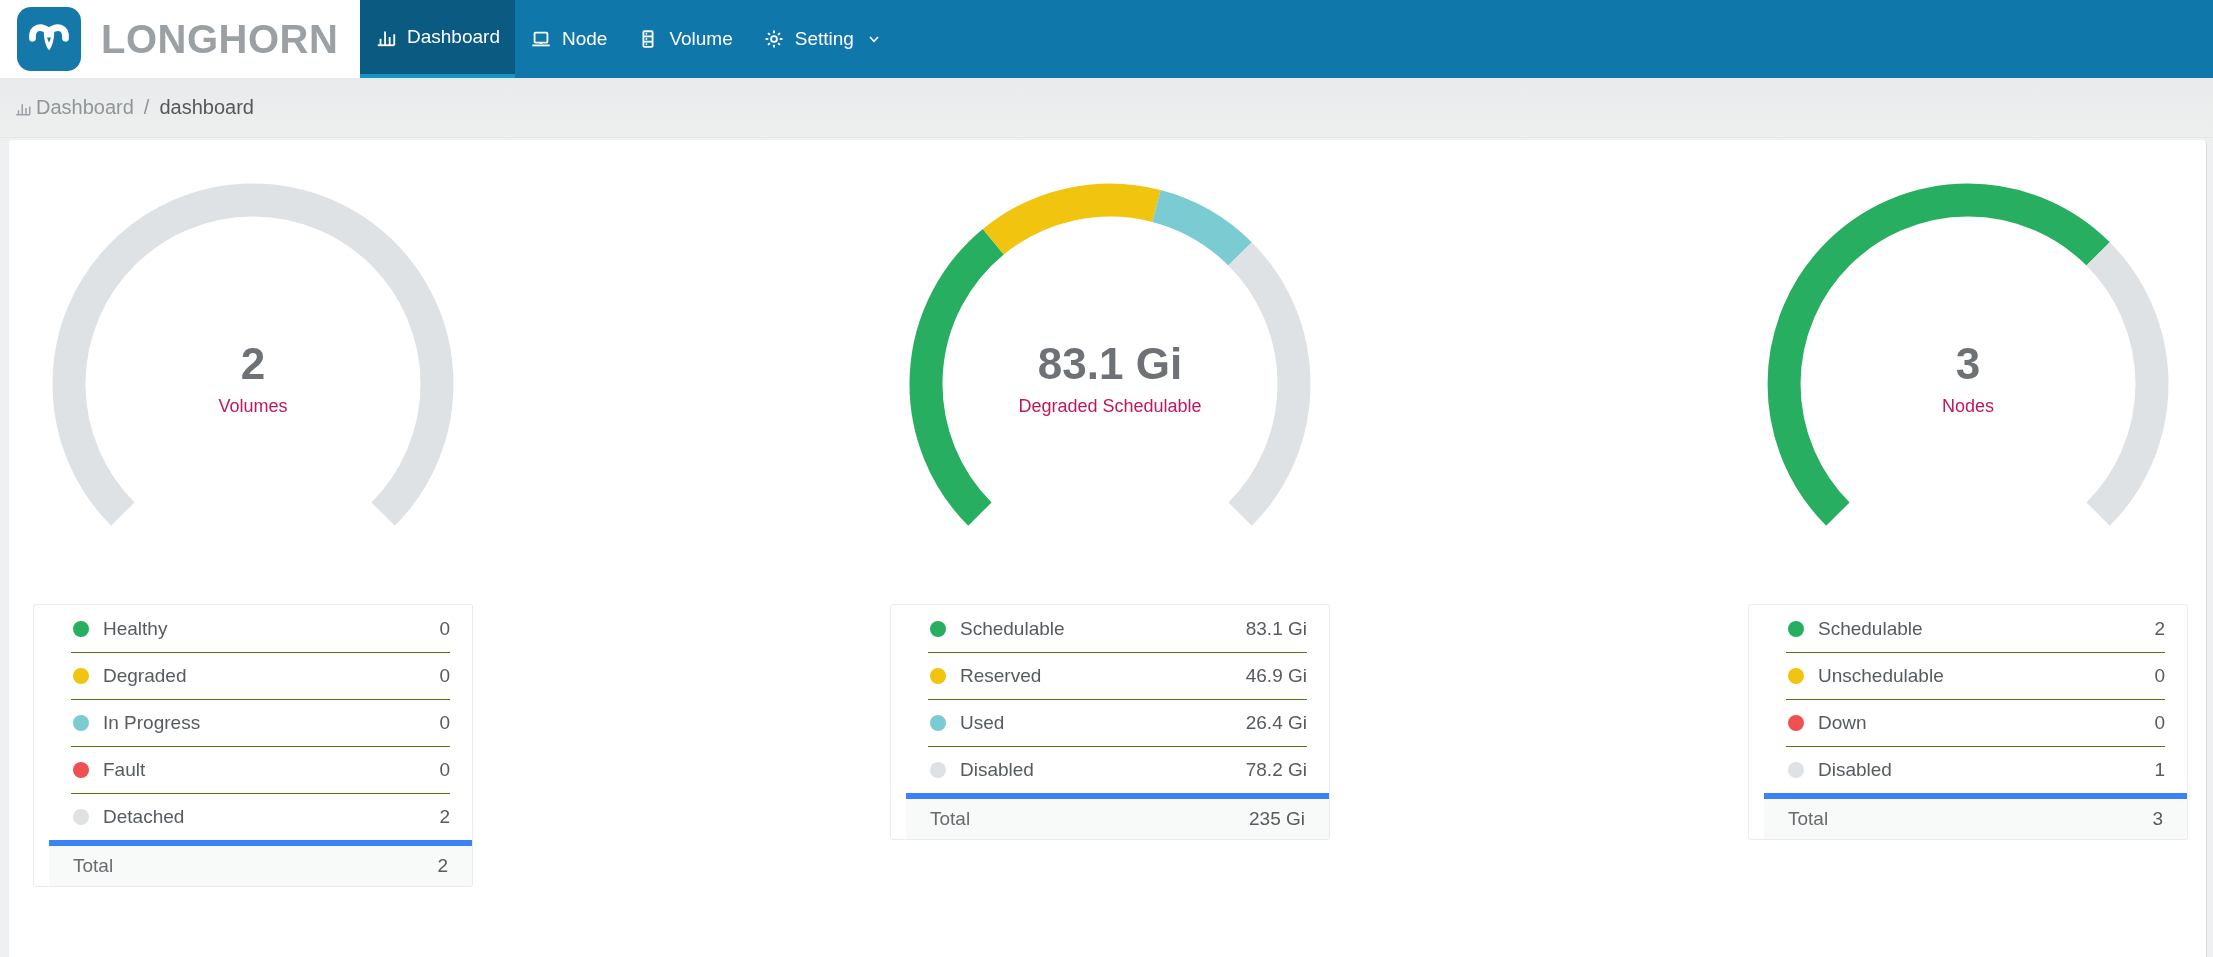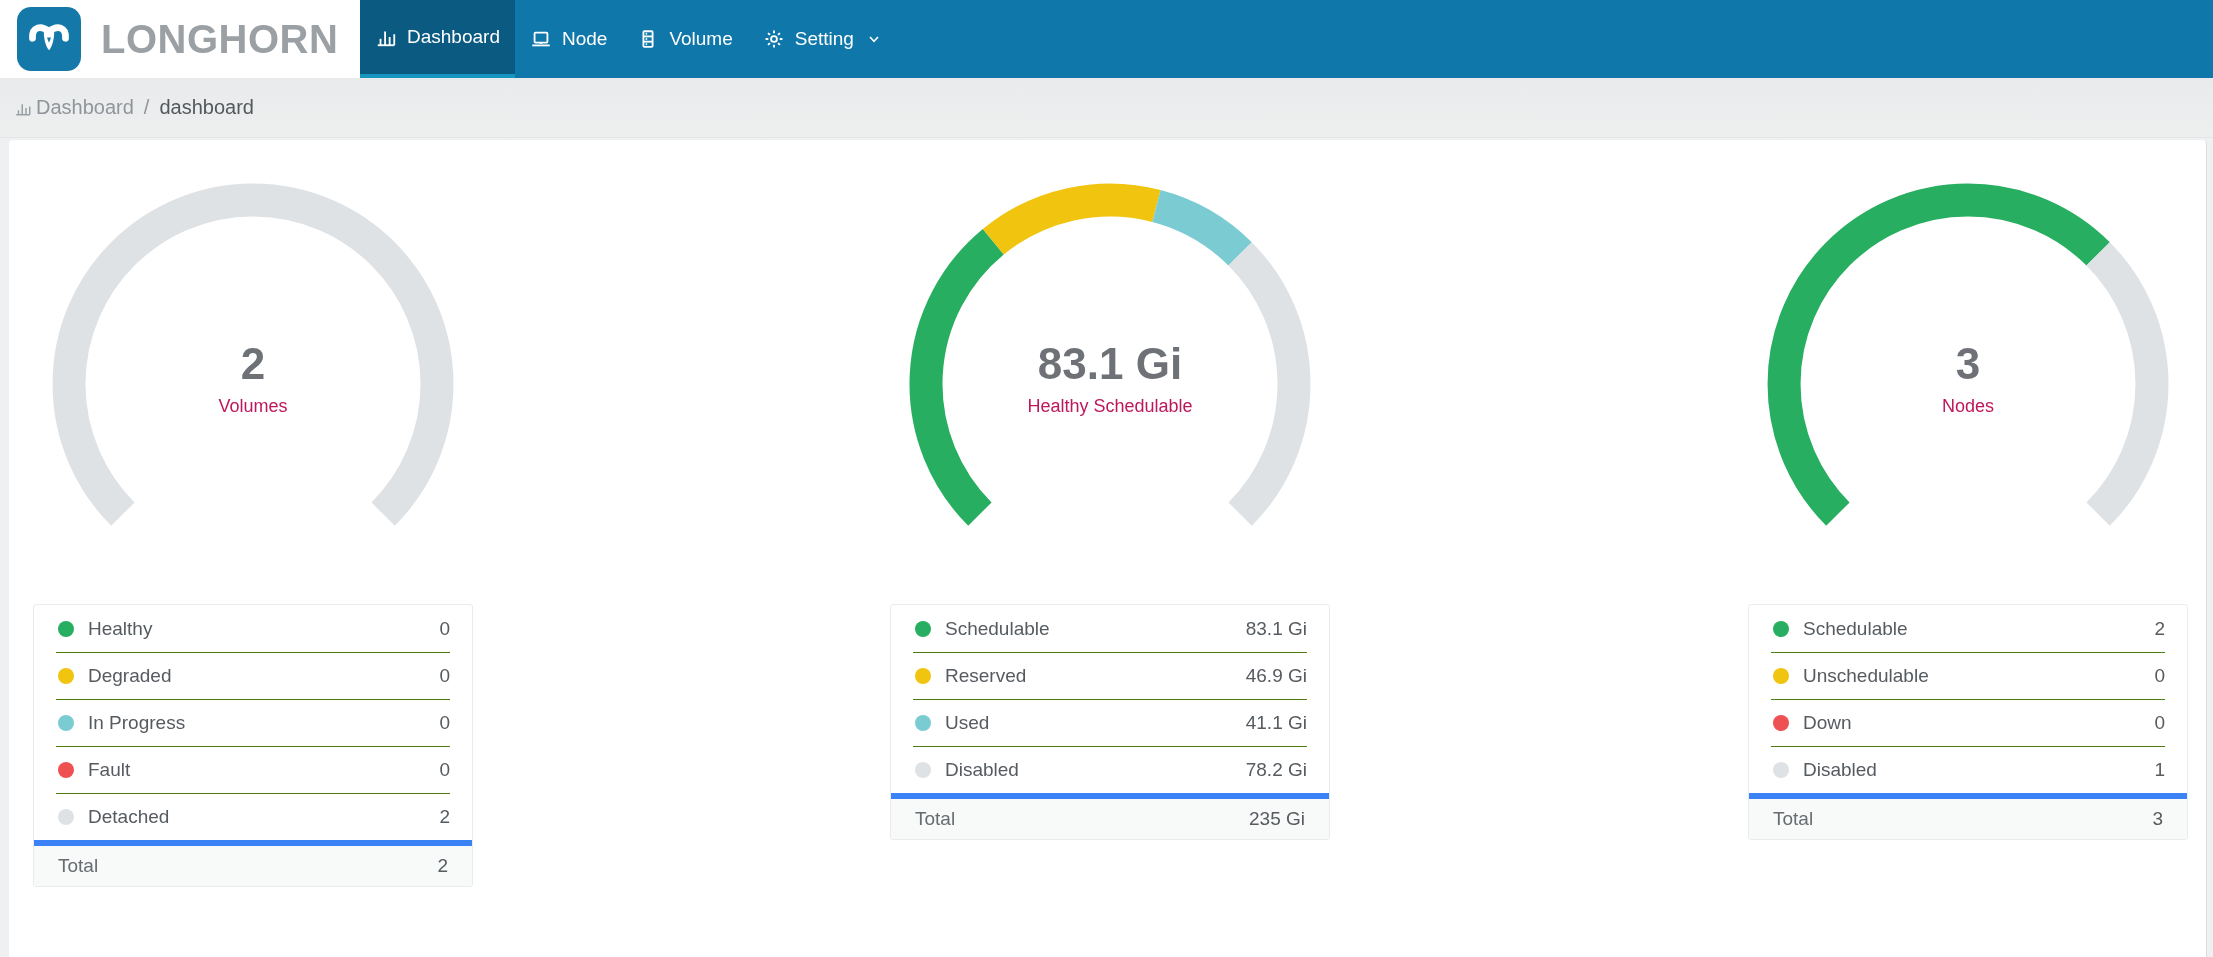--- a/index.html
+++ b/index.html
@@ -38,21 +38,21 @@
     background:#ffffff; border-radius:4px 4px 0 0; border-right:1px solid #dcdfe1; }
   .col { position:absolute; top:0; width:440px; }
   .col-1 { left:24px; } .col-2 { left:881px; } .col-3 { left:1739px; }
 
   .gauge-wrap { position:absolute; left:10px; top:34px; width:420px; height:420px; }
   .gauge-center { position:absolute; left:0; top:200px; width:440px; text-align:center; }
   .gauge-value { font-size:44px; line-height:48px; font-weight:bold; color:#6e7277; }
   .gauge-label { margin-top:8px; font-size:18px; color:#be185d; }
 
   .legend-table { position:absolute; top:464px; left:0; width:440px; background:#fff;
-    border:1px solid #e9ebec; border-radius:3px; font-size:19px; color:#565b60; }
+    border:1px solid #e9ebec; border-radius:3px; font-size:19px; color:#565b60;padding-left:15px; }
   .lt-rows { margin:0 22px; }
   .lt-row { height:47px; display:flex; align-items:center; padding-left:2px; }
   .lt-row + .lt-row { border-top:1px solid #4d7c0f; }
   .dot { width:16px; height:16px; border-radius:50%; margin-right:14px; flex:0 0 auto; }
   .lt-label { flex:1 1 auto; }
   .lt-value { margin-left:auto; color:#565b60; }
   .lt-total { height:46px; display:flex; align-items:center; padding:0 24px;
     background:#f8f9f9; border-top:6px solid #3b82f6; color:#676c71;
     border-radius:0 0 3px 3px; }
   .lt-total .lt-value { margin-left:auto; }
@@ -200,38 +200,38 @@
       <div class="gauge-wrap">
         <svg width="420" height="420" viewBox="0 0 420 420">
             <path d="M 79.89235226167526 340.1076477383248 A 184 184 0 0 1 93.30735239247956 67.73677216389663" fill="none" stroke="#27ae60" stroke-width="33"></path>
             <path d="M 93.30735239247956 67.73677216389663 A 184 184 0 0 1 256.43162785956144 31.954769975965945" fill="none" stroke="#f1c40f" stroke-width="33"></path>
             <path d="M 256.43162785956144 31.954769975965945 A 184 184 0 0 1 340.10764773832466 79.8923522616752" fill="none" stroke="#7accd2" stroke-width="33"></path>
             <path d="M 340.10764773832466 79.8923522616752 A 184 184 0 0 1 340.10764773832483 340.10764773832466" fill="none" stroke="#dfe2e5" stroke-width="33"></path>
           </svg>
       </div>
       <div class="gauge-center">
         <div class="gauge-value">83.1 Gi</div>
-        <div class="gauge-label">Healthy Schedulable</div>
+        <div class="gauge-label">Degraded Schedulable</div>
       </div>
       <div class="legend-table">
           <div class="lt-rows">
             <div class="lt-row">
               <span class="dot" style="background: rgb(39, 174, 96);"></span>
               <span class="lt-label">Schedulable</span>
               <span class="lt-value">83.1 Gi</span>
             </div>
             <div class="lt-row">
               <span class="dot" style="background: rgb(241, 196, 15);"></span>
               <span class="lt-label">Reserved</span>
               <span class="lt-value">46.9 Gi</span>
             </div>
             <div class="lt-row">
               <span class="dot" style="background: rgb(122, 204, 210);"></span>
               <span class="lt-label">Used</span>
-              <span class="lt-value">41.1 Gi</span>
+              <span class="lt-value">26.4 Gi</span>
             </div>
             <div class="lt-row">
               <span class="dot" style="background: rgb(223, 226, 229);"></span>
               <span class="lt-label">Disabled</span>
               <span class="lt-value">78.2 Gi</span>
             </div>
           </div>
           <div class="lt-total">
             <span class="lt-label">Total</span>
             <span class="lt-value">235 Gi</span>

